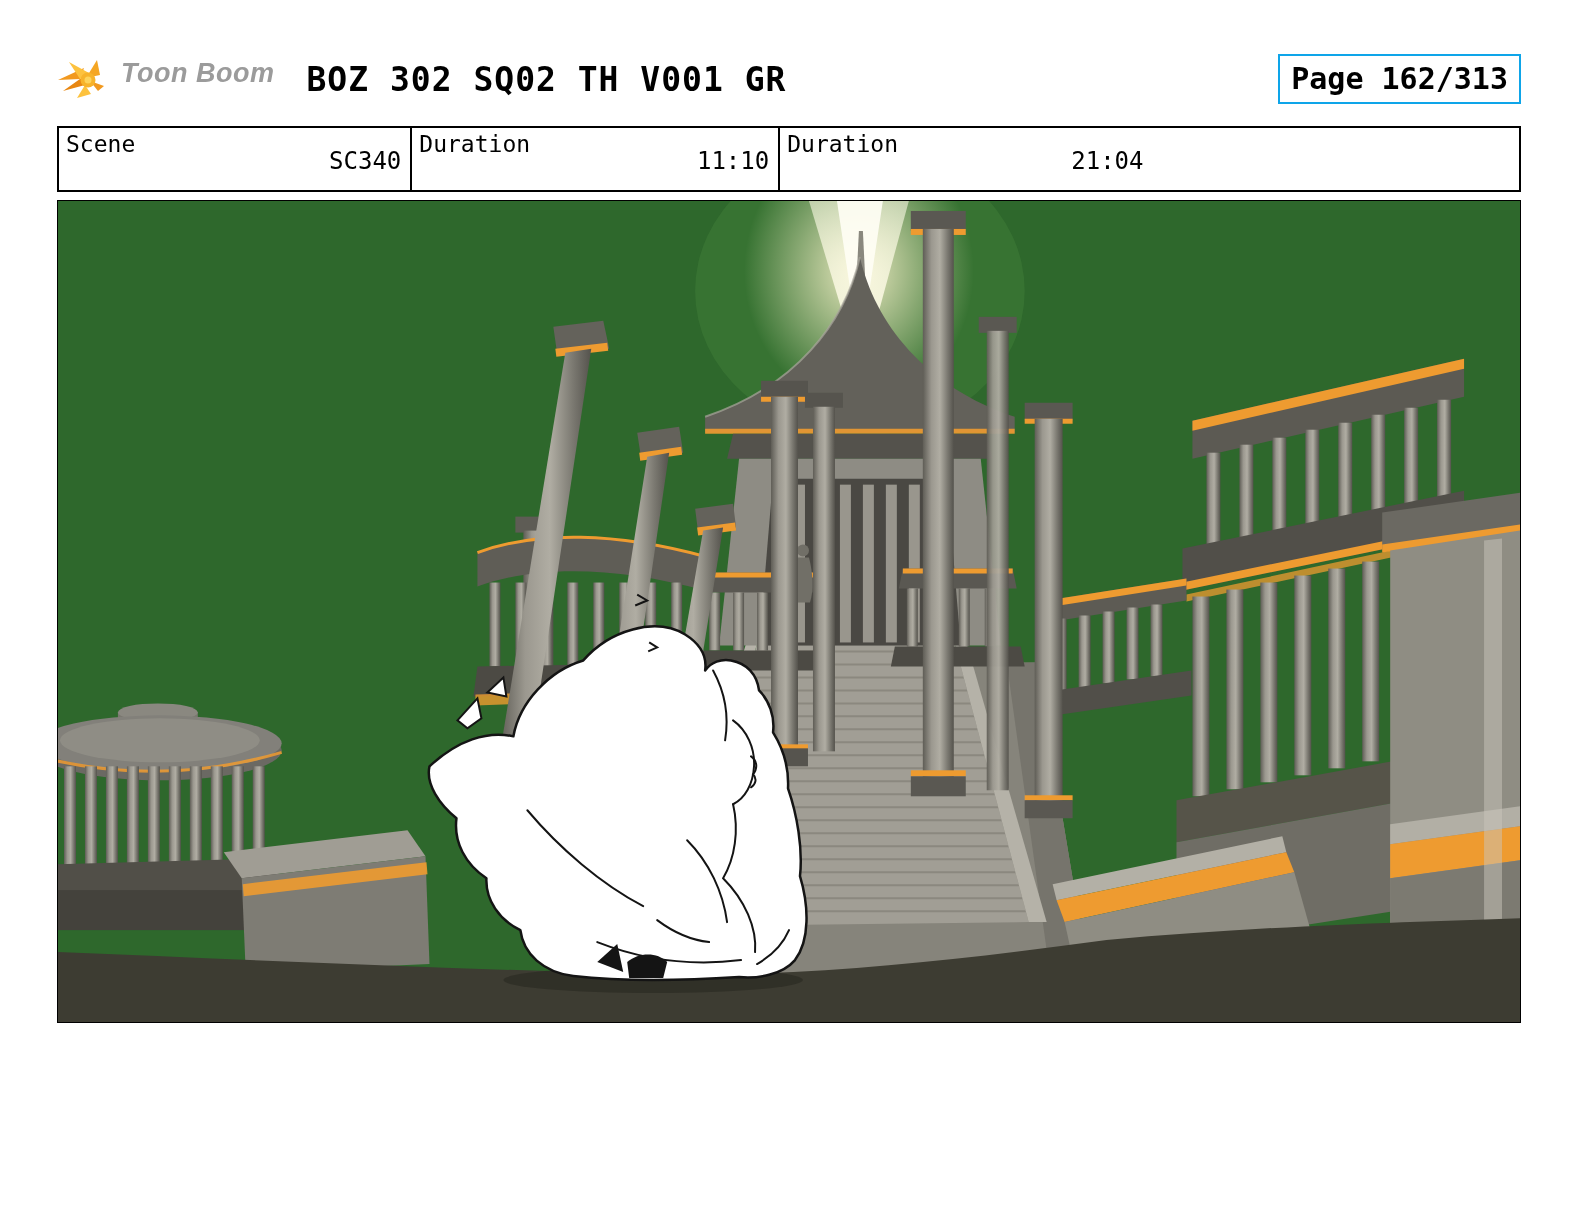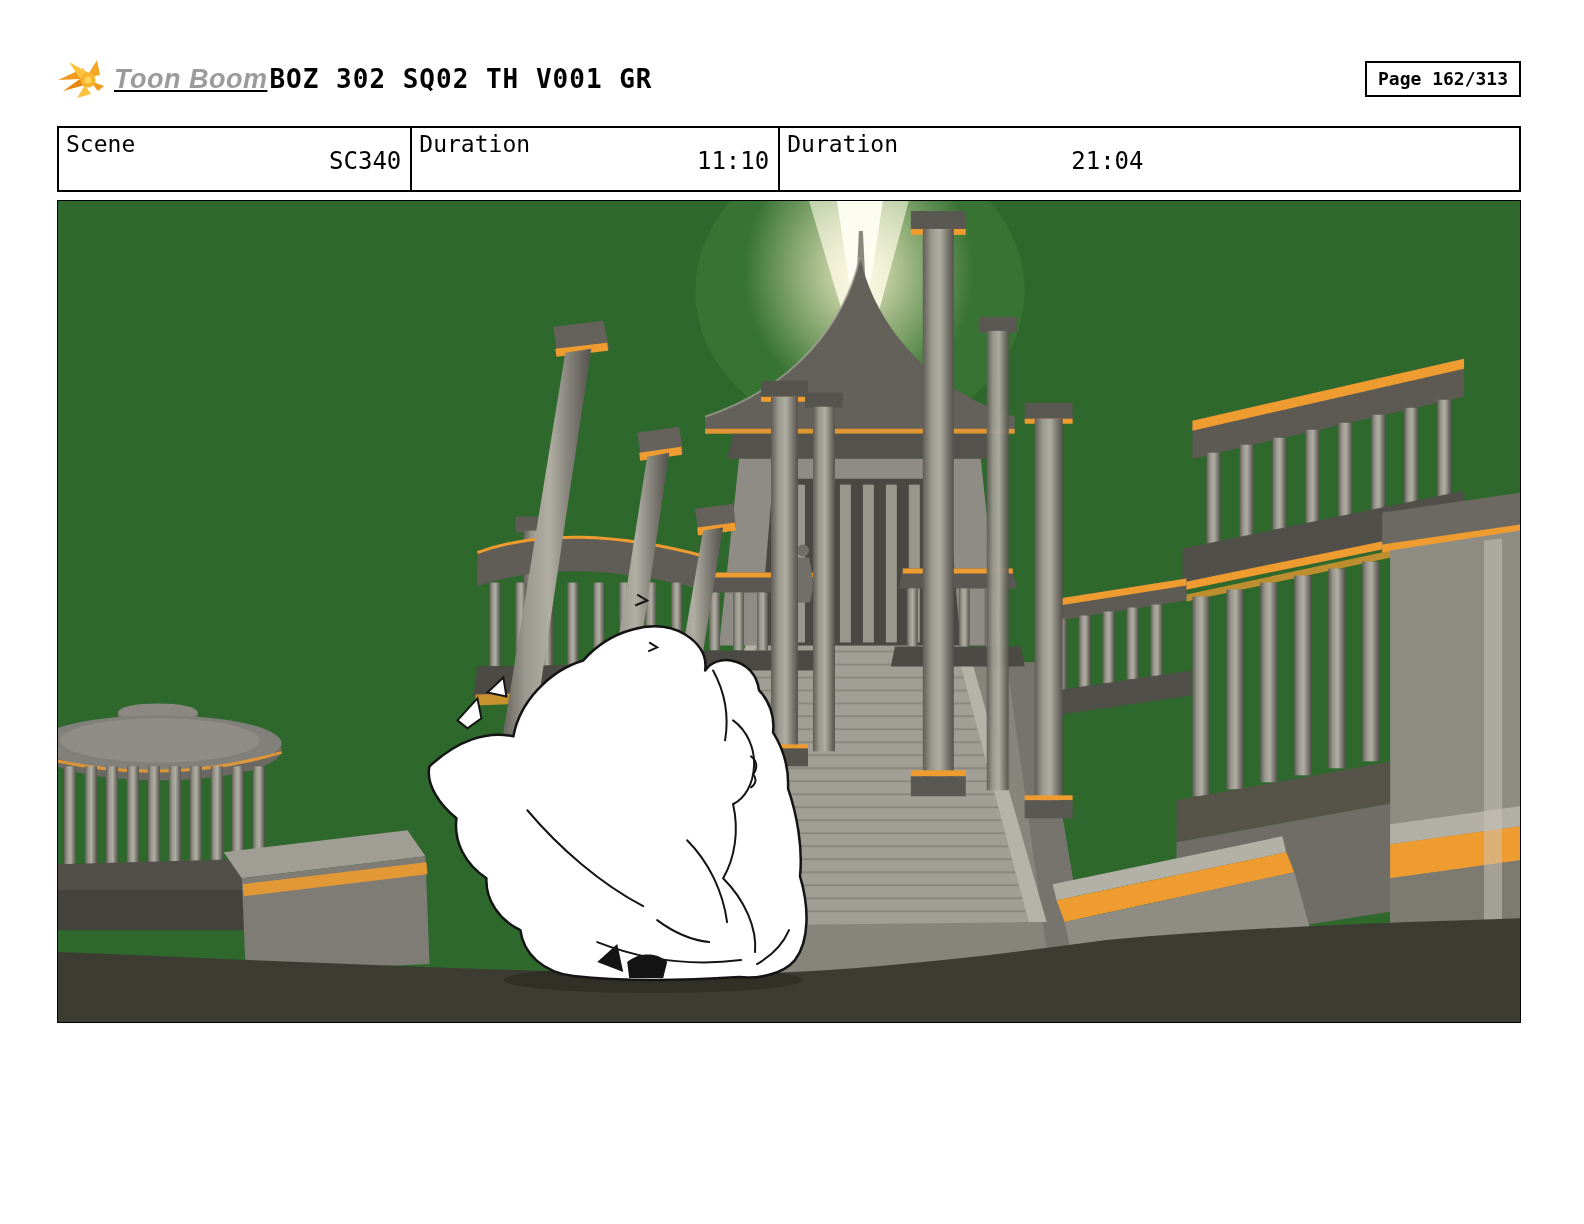--- a/index.html
+++ b/index.html
@@ -7,27 +7,27 @@
     --green-bg:#2e682c; --accent-orange:#ee9b30; --ground:#3d3c32;
     --line-black:#141414; --sketch-white:#ffffff;
     --stone-light:#a7a49b; --stone-mid:#8c8a82; --stone-dark:#5c5a54;
   }
   html,body { width:1584px; height:1224px; background:#fff; }
   .page { position:relative; width:1584px; height:1224px; background:#fff;
           font-family:"DejaVu Sans Mono","Liberation Mono",monospace; color:#000; }
 
   .header { position:absolute; left:57px; top:50px; width:1464px; height:58px;
             display:flex; align-items:center; }
-  .logo { display:flex; align-items:center; gap:9px;text-decoration:underline; }
+  .logo { display:flex; align-items:flex-start; gap:16px; }
   .logo-icon { width:48px; height:42px; }
   .brand { font-family:"Liberation Sans","DejaVu Sans",sans-serif; font-weight:700;
            font-style:italic; font-size:27px; color:#9b9b9b; letter-spacing:.5px; }
-  .doc-title { margin-left:2px; font-size:26px; font-weight:700; letter-spacing:1px; }
-  .page-box { margin-left:auto; border:2px solid #000000; padding:5px 11px 6px;
-              font-size:18px; font-weight:700; background:#fff; }
+  .doc-title { margin-left:32px; font-size:33px; font-weight:700; letter-spacing:1px; }
+  .page-box { margin-left:auto; border:2px solid #0ea5e9; padding:5px 11px 6px;
+              font-size:30px; font-weight:700; background:#fff; }
 
   .info-table { position:absolute; left:57px; top:126px; width:1464px; height:66px;
                 border:2px solid #000; display:flex; background:#fff; }
   .info-cell { position:relative; height:100%; border-right:2px solid #000; }
   .info-cell:last-child { border-right:none; }
   .info-cell .label { position:absolute; top:3px; left:7px; font-size:23px; }
   .info-cell .value { position:absolute; bottom:15px; right:9px; font-size:24px; }
   .c0 { width:24.2%; } .c1 { width:25.2%; } .c2 { width:25.1%; } .c3 { width:25.5%; }
 
   .panel-frame { position:absolute; left:57px; top:200px; width:1464px; height:823px;

